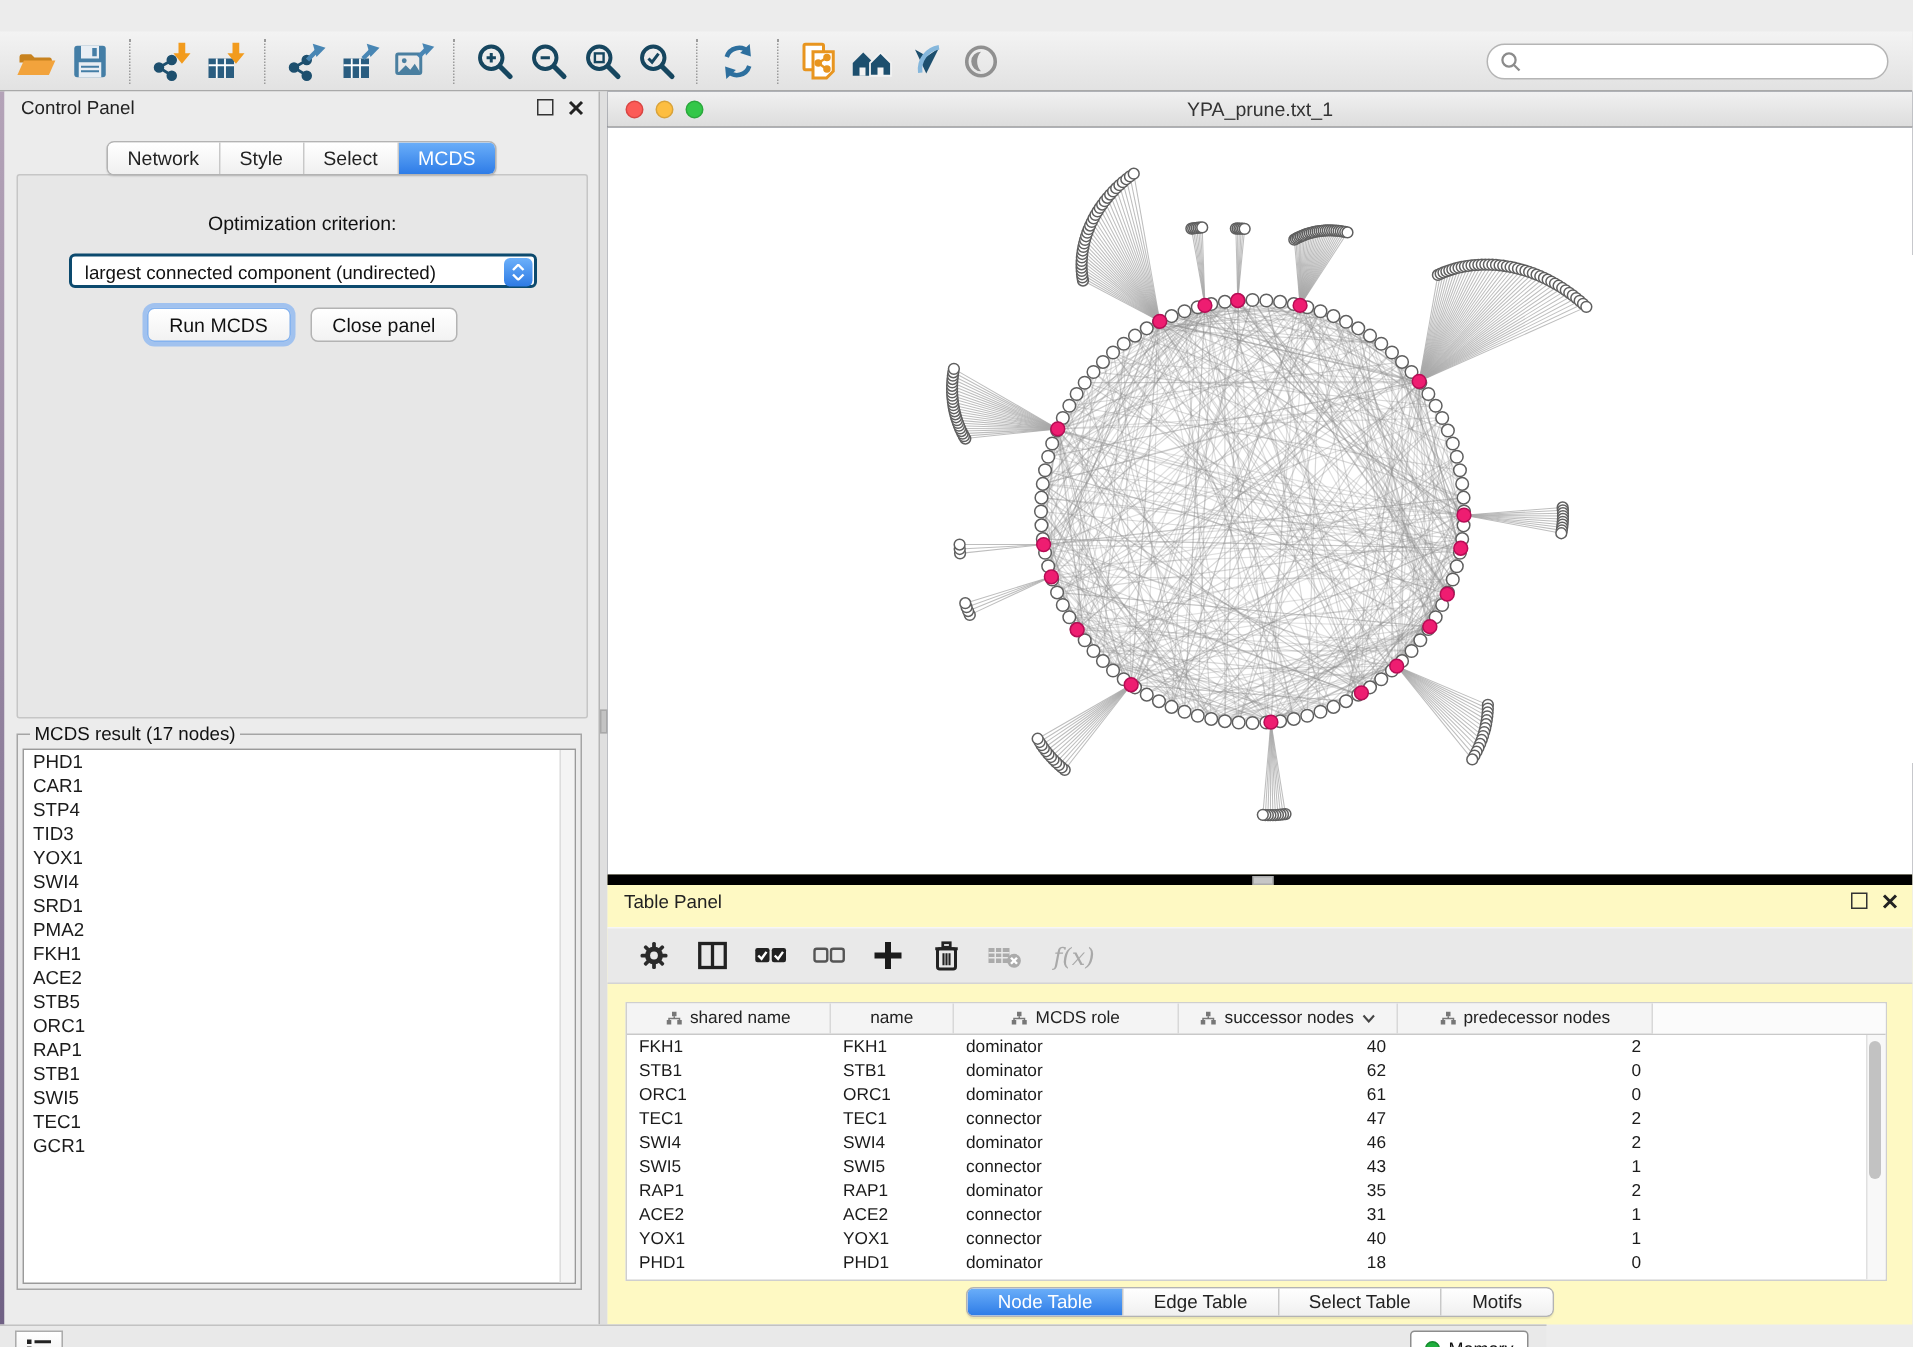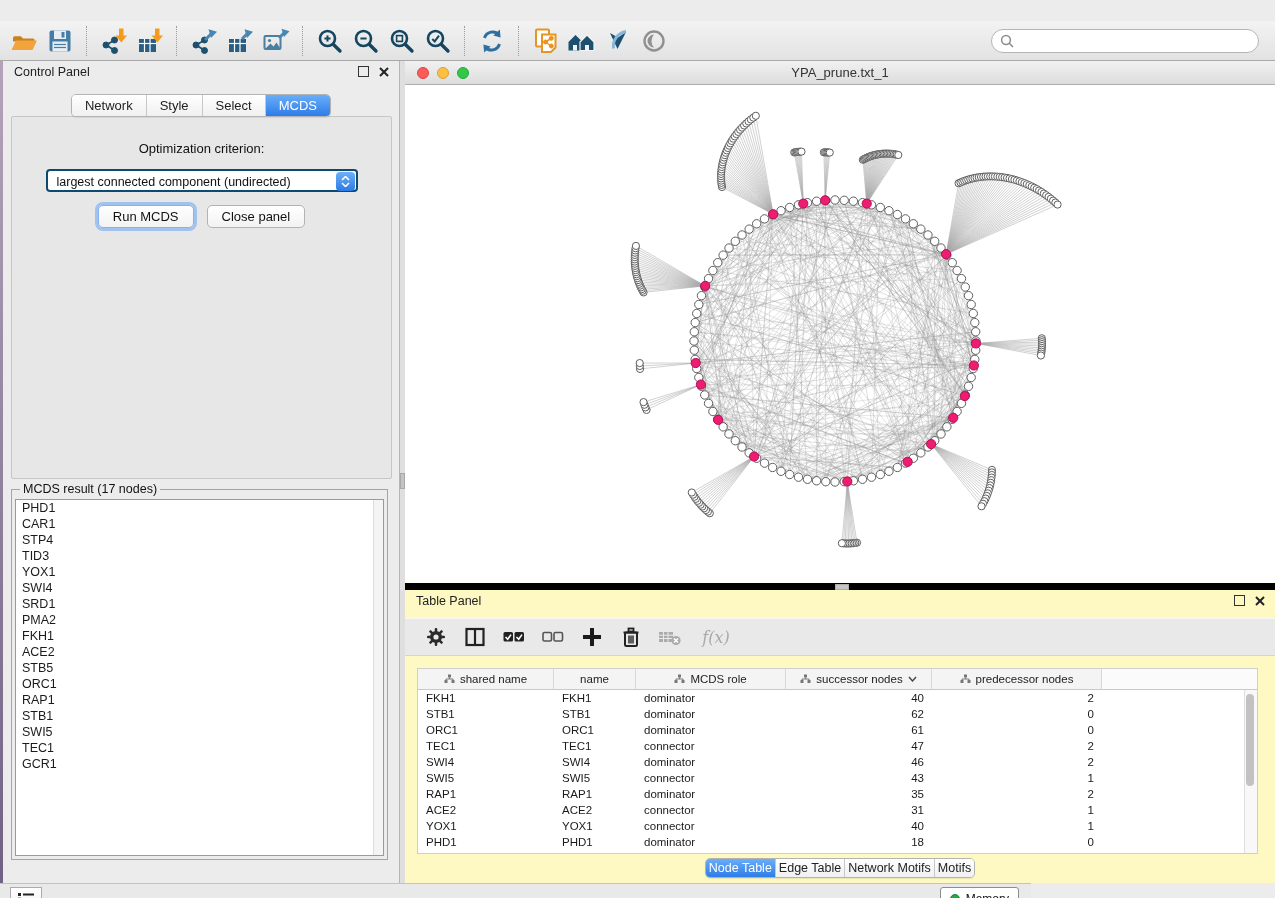--- a/index.html
+++ b/index.html
@@ -74,21 +74,21 @@
   .tbl-header{display:flex;height:20px;background:#f4f4f4;border-bottom:1px solid #c9c9c9;}
   .th{display:flex;align-items:center;justify-content:center;gap:5px;font-size:11.5px;color:#222;
       border-right:1px solid #d8d8d8;box-sizing:border-box;height:20px;}
   .th.fill{flex:1;border-right:none;background:#fbfbfb;}
   .tr{display:flex;height:16px;}
   .td{font-size:11.5px;line-height:16px;padding:0 8px;box-sizing:border-box;white-space:nowrap;overflow:hidden;}
   .td.num{text-align:right;}
   .tbl-scroll{position:absolute;right:0;top:21px;width:12px;height:163px;background:#f8f8f8;border-left:1px solid #e0e0e0;}
   .tbl-thumb{position:absolute;left:1px;top:4px;width:8px;height:92px;background:#c2c2c2;border-radius:4px;}
   .tp-tabs{position:absolute;left:0;top:268px;width:100%;text-align:center;}
-  .tp-tabs .seg-btn{font-size:12.5px;padding:2px 3px;}
+  .tp-tabs .seg-btn{font-size:12.5px;padding:2px 20px;}
   
   .statusbar{left:0;top:862px;width:1031px;height:28px;background:#e9e9e9;border-top:1px solid #c2c2c2;box-sizing:border-box;}
   .list-btn{position:absolute;left:10px;top:3px;width:30px;height:21px;background:linear-gradient(#fff,#efefef);
             border:1px solid #ababab;display:flex;align-items:center;justify-content:center;}
   .mem-btn{position:absolute;right:12px;top:3px;height:21px;background:#fff;border:1px solid #8d8d8d;border-radius:3px;
            display:flex;align-items:center;gap:6px;padding:0 9px;font-size:12px;color:#111;}
   .mem-dot{width:10px;height:10px;border-radius:50%;background:#1fae3d;border:1px solid #158a2e;box-sizing:border-box;}
 </style>
 </head>
 <body>
@@ -1544,21 +1544,21 @@
           <div class="td num" style="width: 170px;">0</div>
         </div>
       </div>
     <div class="tbl-scroll">
       <div class="tbl-thumb"></div>
     </div>
   </div>
   <div class="tp-tabs"><span class="seg" id="tp-tabs">
         <button class="seg-btn sel">Node Table</button>
         <button class="seg-btn">Edge Table</button>
-        <button class="seg-btn">Network Motifs</button>
+        <button class="seg-btn">Select Table</button>
         <button class="seg-btn">Motifs</button>
       </span></div>
 </div>
 
 <div class="abs statusbar">
   <div class="list-btn">
       <svg width="18" height="14">
     <g fill="#222">
           <rect x="1" y="1" width="3" height="3"></rect>
           <rect x="1" y="5.7" width="3" height="3"></rect>

